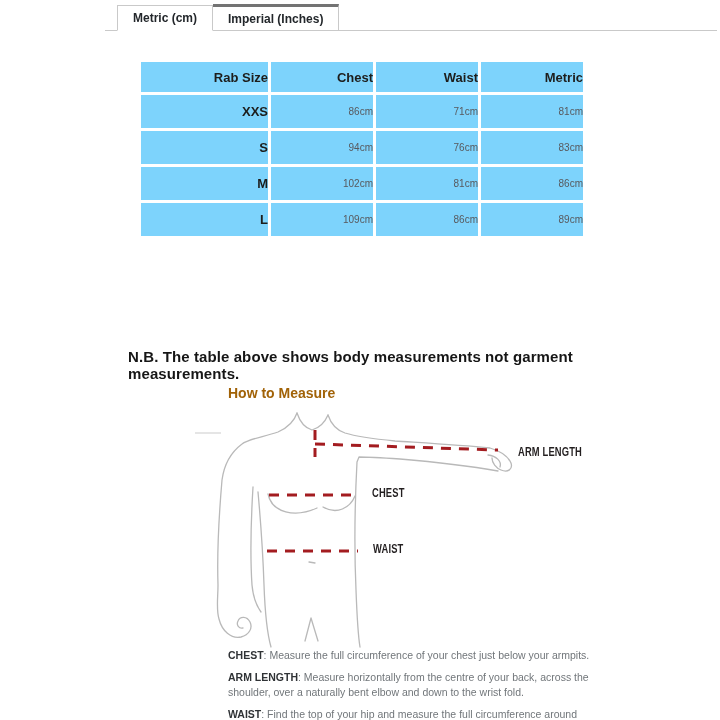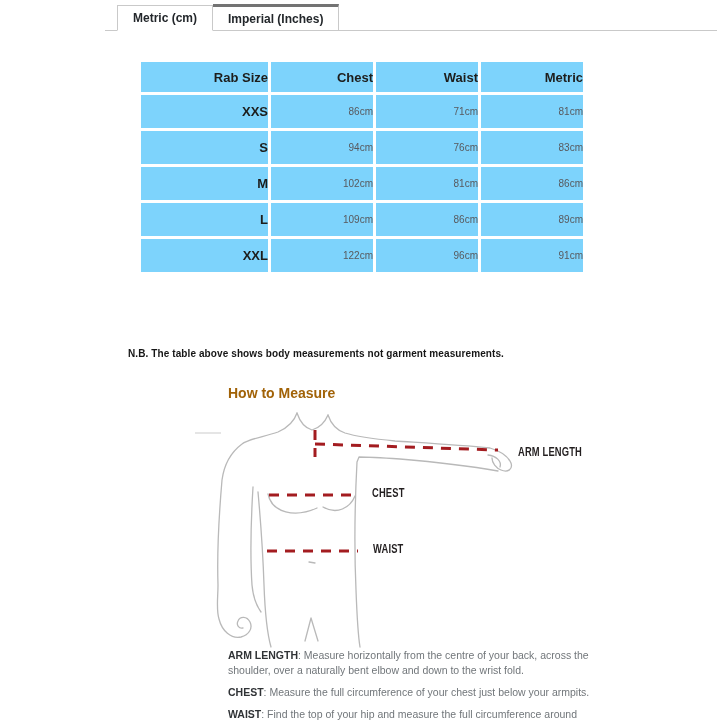--- a/index.html
+++ b/index.html
@@ -38,21 +38,21 @@
   }
   .size-table th{height:30px;font-size:13px;font-weight:bold;color:#1d1d1b;}
   .size-table td{height:33px;}
   .size-table td.size-cell{font-size:13px;font-weight:bold;color:#1d1d1b;margin-top:34px;}
   .size-table td.val-cell{font-size:10px;font-weight:normal;color:#58595d;}
   .col-size{width:127px;} .col-m{width:102px;}
 
   
   .nb-note{
     position:absolute;left:128px;top:348px;
-    font-size:10px;font-weight:bold;color:#161616;letter-spacing:.1px;
+    font-size:15px;font-weight:bold;color:#161616;letter-spacing:.1px;
   }
   .htm-title{
     position:absolute;left:228px;top:385px;
     font-size:14px;font-weight:bold;color:#a16207;
   }
 
   
   .diagram{position:absolute;left:195px;top:405px;width:390px;height:245px;}
   .measure-label{
     position:absolute;font-size:12px;font-weight:bold;color:#231f20;
@@ -107,26 +107,20 @@
         <td class="val-cell">102cm</td>
         <td class="val-cell">81cm</td>
         <td class="val-cell">86cm</td>
       </tr>
       <tr>
         <td class="size-cell">L</td>
         <td class="val-cell">109cm</td>
         <td class="val-cell">86cm</td>
         <td class="val-cell">89cm</td>
       </tr>
-      <tr>
-        <td class="size-cell">XXL</td>
-        <td class="val-cell">122cm</td>
-        <td class="val-cell">96cm</td>
-        <td class="val-cell">91cm</td>
-      </tr>
     </tbody>
   </table>
 
   <div class="nb-note">N.B. The table above shows body measurements not garment measurements.</div>
 
   <div class="htm-title">How to Measure</div>
 
   <svg class="diagram" viewBox="0 0 390 245" xmlns="http://www.w3.org/2000/svg">
 
     <path d="M 0,28 L 26,28" stroke="#dcdcdc" stroke-width="1.5" fill="none"></path>
@@ -169,23 +163,23 @@
       <path d="M 72,146 L 163,146"></path>
     </g>
   </svg>
 
   <div class="measure-label lbl-arm">ARM LENGTH</div>
   <div class="measure-label lbl-chest">CHEST</div>
   <div class="measure-label lbl-waist">WAIST</div>
 
   <div class="instructions">
     <p class="instr">
-      <b>ARM LENGTH</b><span>: </span><span>Measure horizontally from the centre of your back, across the shoulder, over a naturally bent elbow and down to the wrist fold.</span>
+      <b>CHEST</b><span>: </span><span>Measure the full circumference of your chest just below your armpits.</span>
     </p>
     <p class="instr">
-      <b>CHEST</b><span>: </span><span>Measure the full circumference of your chest just below your armpits.</span>
+      <b>ARM LENGTH</b><span>: </span><span>Measure horizontally from the centre of your back, across the shoulder, over a naturally bent elbow and down to the wrist fold.</span>
     </p>
     <p class="instr">
       <b>WAIST</b><span>: </span><span>Find the top of your hip and measure the full circumference around your body.</span>
     </p>
   </div>
 
 </div>
 
 </body></html>

